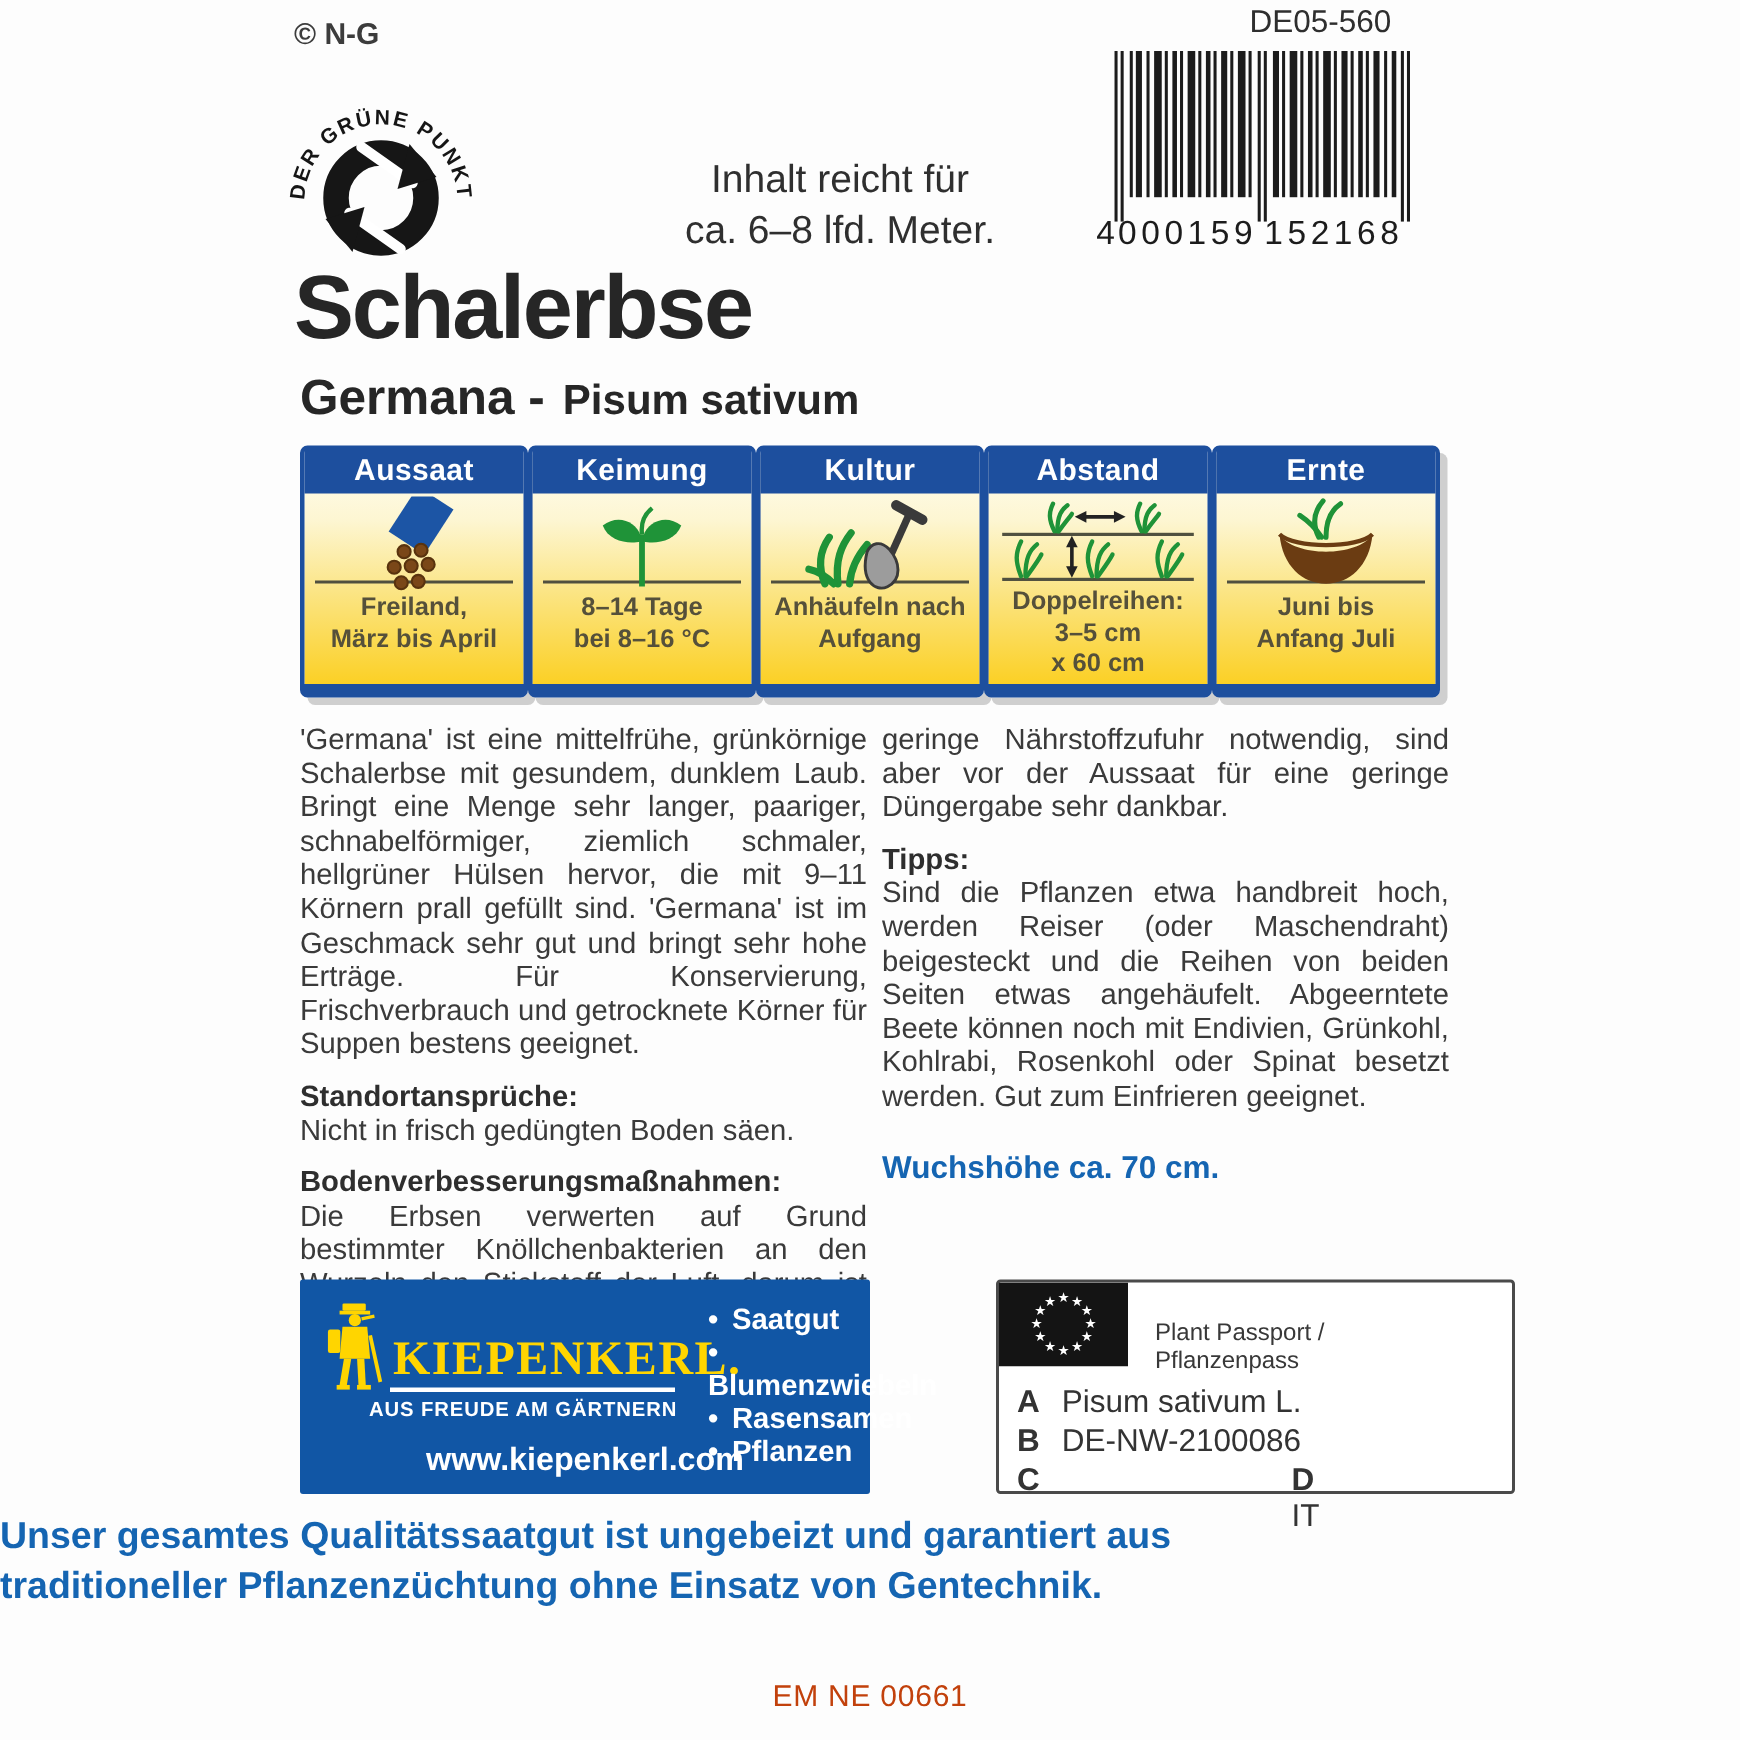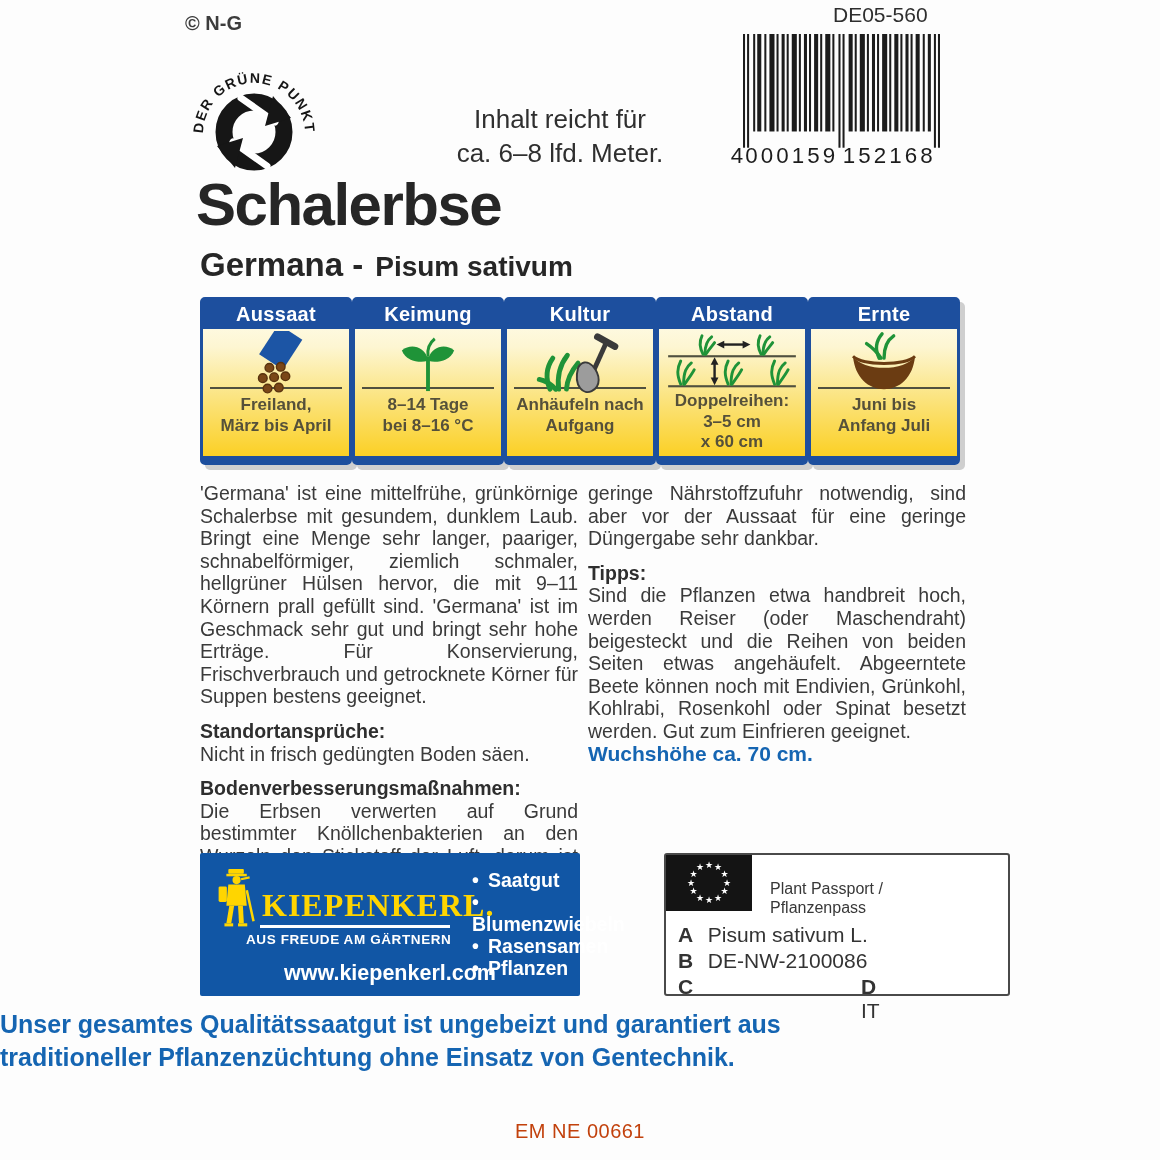--- a/index.html
+++ b/index.html
@@ -3,21 +3,21 @@
 <meta charset="utf-8">
 <style>
   * { margin:0; padding:0; box-sizing:border-box; }
   html,body { background:#fff; }
   #page {
     position:relative; width:1160px; height:1160px; margin:0 auto;
     background:#fdfdfd; overflow:hidden;
     font-family:"Liberation Sans", sans-serif; color:#3a3a3a;
   }
   
-  .copyright { position:absolute; left:185px; top:12px; font-size:20px; font-weight:bold; color:#3c3c3c; }
+  .copyright { position:absolute; left:196px; top:12px; font-size:20px; font-weight:bold; color:#3c3c3c; }
   .product-code { position:absolute; left:833px; top:3px; font-size:21px; color:#2e2e2e; }
   .green-dot { position:absolute; left:188px; top:46px; }
   .content-note { position:absolute; left:400px; top:103px; width:320px; text-align:center;
     font-size:26px; line-height:1.3; color:#2f2f2f; }
   .barcode { position:absolute; left:726px; top:34px; }
   
   .title { position:absolute; left:196px; top:170px; font-size:60px; font-weight:bold;
     letter-spacing:-1.5px; color:#262626; }
   .subtitle { position:absolute; left:200px; top:246px; display:flex; align-items:baseline; gap:12px; color:#262626; }
   .subtitle .variety { font-size:33px; font-weight:bold; }
@@ -33,21 +33,21 @@
   .ibox-body .divider { position:absolute; left:7px; right:7px; top:58px; height:2px; background:#50503f; }
   .ibox-icon { position:absolute; left:0; right:0; top:2px; display:flex; justify-content:center; }
   .ibox-text { position:absolute; left:2px; right:2px; top:66px; text-align:center;
     font-size:17px; font-weight:bold; line-height:1.22; color:#55503a; }
   .ibox.abstand .ibox-text { top:62px; }
   
   .col { position:absolute; top:482px; width:378px; font-size:19.5px; line-height:22.6px;
     text-align:justify; color:#3a3a3a; }
   .col-left { left:200px; } .col-right { left:588px; }
   .col h3 { font-size:19.5px; font-weight:bold; color:#2e2e2e; margin-top:12px; text-align:left; }
-  .growth { font-size:21px; font-weight:bold; color:#1565b2; text-align:left; }
+  .growth { margin-top:25px; font-size:21px; font-weight:bold; color:#1565b2; text-align:left; }
   
   .kiepenkerl-box { position:absolute; left:200px; top:853px; width:380px; height:143px;
     background:#1156a5; border-radius:2px; }
   .kk-figure { position:absolute; left:18px; top:14px; }
   .kk-wordmark { position:absolute; left:62px; top:34px; font-family:"Liberation Serif", serif;
     font-weight:bold; font-size:32px; letter-spacing:1px; color:#ffd500; }
   .kk-underline { position:absolute; left:60px; top:72px; width:190px; height:2.5px; background:#fff; }
   .kk-tagline { position:absolute; left:46px; top:79px; font-size:13.5px; font-weight:bold;
     letter-spacing:.6px; color:#fff; }
   .kk-products { position:absolute; left:272px; top:16px; color:#fff; font-size:19.5px;

